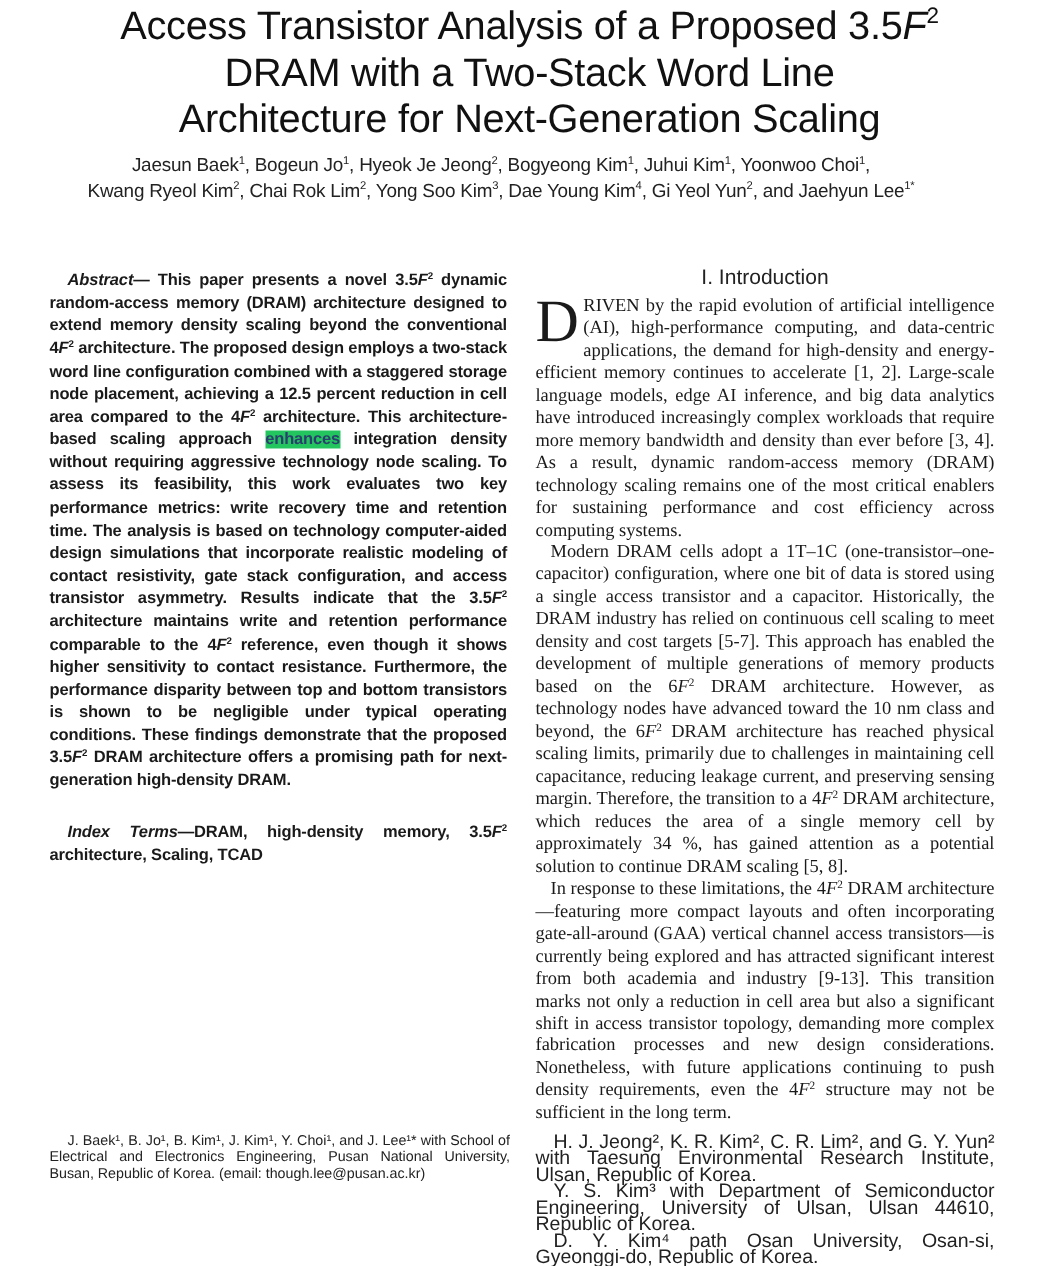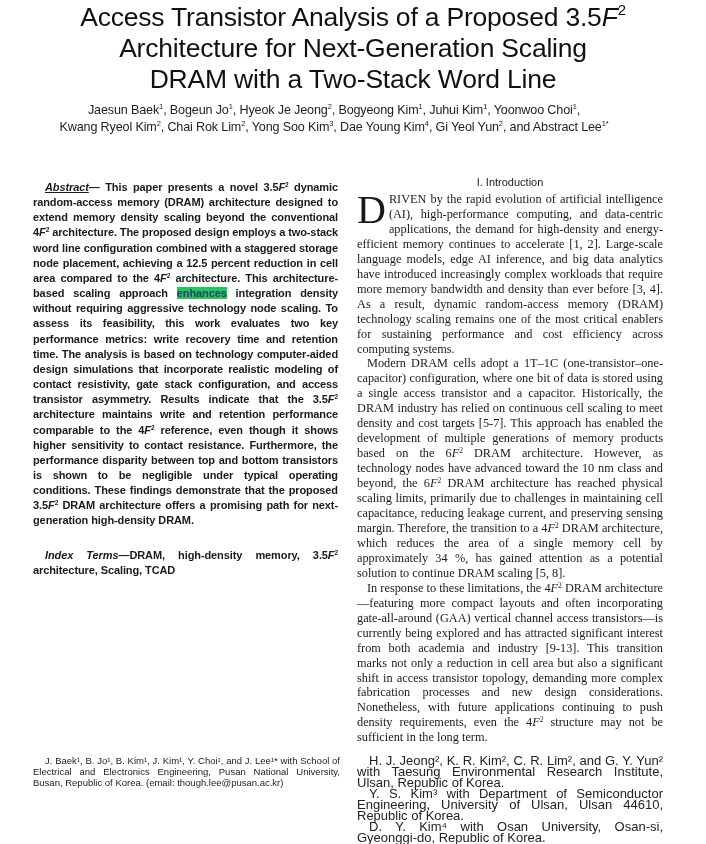--- a/index.html
+++ b/index.html
@@ -16,33 +16,33 @@
     font-family:"Liberation Sans", sans-serif; font-size:12.6px; line-height:17px; color:#222;
     letter-spacing:-0.15px;
   }
   .authors sup { font-size:7.5px; vertical-align:5px; line-height:0; }
   .col-left { position:absolute; left:33px; top:180px; width:305px; }
   .col-right { position:absolute; left:357px; top:176px; width:306px; }
   .abstract {
     font-family:"Liberation Sans", sans-serif; font-weight:bold; font-size:11px; line-height:15.15px;
     text-align:justify; color:#1a1a1a; letter-spacing:-0.1px;
   }
-  .abstract .lead { font-style:italic;text-decoration:underline; }
+  .abstract .lead { font-style:italic; }
   .abstract .f, .index .f { font-style:italic; }
   .abstract sup, .index sup { font-size:6.5px; vertical-align:4px; line-height:0; }
   .hl { background:#22c55e; color:#2b3f6e; }
   .index {
     margin-top:19px;
     font-family:"Liberation Sans", sans-serif; font-weight:bold; font-size:11px; line-height:15px;
     text-align:justify; text-align-last:left; color:#1a1a1a; letter-spacing:-0.1px;
   }
   .index .lead { font-style:italic; }
   .indent { text-indent:12px; }
   .sec-head {
-    font-family:"Liberation Sans", sans-serif; font-size:11px; text-align:center; margin:0 0 4px 0; color:#222;
+    font-family:"Liberation Sans", sans-serif; font-size:14px; text-align:center; margin:0 0 4px 0; color:#222;
   }
   .body-text {
     font-family:"Liberation Serif", serif; font-size:12.3px; line-height:14.95px; text-align:justify; color:#1a1a1a;
   }
   .body-text p { margin:0; text-indent:10px; }
   .body-text p.first { text-indent:0; }
   .body-text .f { font-style:italic; }
   .body-text sup { font-size:7.5px; vertical-align:4px; line-height:0; }
   .dropcap {
     float:left; font-family:"Liberation Serif", serif; font-size:40px; line-height:30px; margin:2px 3px 0 0; padding-top:1px;
@@ -55,30 +55,30 @@
     position:absolute; left:357px; top:755px; width:306px;
     font-family:"Liberation Sans", sans-serif; font-size:13px; line-height:11px; text-align:justify; color:#222;
   }
   .footnote-left p, .footnote-right p { margin:0; text-indent:12px; }
 </style>
 </head>
 <body>
 
 <div class="title">
   <div><span>Access Transistor Analysis of a Proposed 3.5</span><span class="it">F</span><sup>2</sup></div>
+  <div>DRAM with a Two-Stack Word Line</div>
   <div>Architecture for Next-Generation Scaling</div>
-  <div>DRAM with a Two-Stack Word Line</div>
 </div>
 
 <div class="authors">
   <div>
     <span><span>Jaesun Baek</span><sup>1</sup><span>, </span></span><span><span>Bogeun Jo</span><sup>1</sup><span>, </span></span><span><span>Hyeok Je Jeong</span><sup>2</sup><span>, </span></span><span><span>Bogyeong Kim</span><sup>1</sup><span>, </span></span><span><span>Juhui Kim</span><sup>1</sup><span>, </span></span><span><span>Yoonwoo Choi</span><sup>1</sup><span>,</span></span>
   </div>
   <div>
-    <span><span>Kwang Ryeol Kim</span><sup>2</sup><span>, </span></span><span><span>Chai Rok Lim</span><sup>2</sup><span>, </span></span><span><span>Yong Soo Kim</span><sup>3</sup><span>, </span></span><span><span>Dae Young Kim</span><sup>4</sup><span>, </span></span><span><span>Gi Yeol Yun</span><sup>2</sup><span>, and </span></span><span><span>Abstract Lee</span><sup>1*</sup><span></span></span>
+    <span><span>Kwang Ryeol Kim</span><sup>2</sup><span>, </span></span><span><span>Chai Rok Lim</span><sup>2</sup><span>, </span></span><span><span>Yong Soo Kim</span><sup>3</sup><span>, </span></span><span><span>Dae Young Kim</span><sup>4</sup><span>, </span></span><span><span>Gi Yeol Yun</span><sup>2</sup><span>, and </span></span><span><span>Jaehyun Lee</span><sup>1*</sup><span></span></span>
   </div>
 </div>
 
 <div class="col-left">
   <div class="abstract indent"><span class="lead">Abstract</span><span>— </span><span>This paper presents a novel 3.5</span><span class="f">F</span><sup>2</sup><span> dynamic random-access memory (DRAM) architecture designed to extend memory density scaling beyond the conventional 4</span><span class="f">F</span><sup>2</sup><span> architecture. The proposed design employs a two-stack word line configuration combined with a staggered storage node placement, achieving a 12.5 percent reduction in cell area compared to the 4</span><span class="f">F</span><sup>2</sup><span> architecture. This architecture-based scaling approach </span><span class="hl">enhances</span><span> integration density without requiring aggressive technology node scaling. To assess its feasibility, this work evaluates two key performance metrics: write recovery time and retention time. The analysis is based on technology computer-aided design simulations that incorporate realistic modeling of contact resistivity, gate stack configuration, and access transistor asymmetry. Results indicate that the 3.5</span><span class="f">F</span><sup>2</sup><span> architecture maintains write and retention performance comparable to the 4</span><span class="f">F</span><sup>2</sup><span> reference, even though it shows higher sensitivity to contact resistance. Furthermore, the performance disparity between top and bottom transistors is shown to be negligible under typical operating conditions. These findings demonstrate that the proposed 3.5</span><span class="f">F</span><sup>2</sup><span> DRAM architecture offers a promising path for next-generation high-density DRAM.</span></div>
 
   <div class="index indent"><span class="lead">Index Terms</span><span>—DRAM, high-density memory, 3.5</span><span class="f">F</span><sup>2</sup><span> architecture, Scaling, TCAD</span></div>
 </div>
 
 <div class="col-right">
@@ -90,14 +90,14 @@
   </div>
 </div>
 
 <div class="footnote-left">
   <p>J. Baek¹, B. Jo¹, B. Kim¹, J. Kim¹, Y. Choi¹, and J. Lee¹* with School of Electrical and Electronics Engineering, Pusan National University, Busan, Republic of Korea. (email: though.lee@pusan.ac.kr)</p>
 </div>
 
 <div class="footnote-right">
   <p>H. J. Jeong², K. R. Kim², C. R. Lim², and G. Y. Yun² with Taesung Environmental Research Institute, Ulsan, Republic of Korea.</p>
   <p>Y. S. Kim³ with Department of Semiconductor Engineering, University of Ulsan, Ulsan 44610, Republic of Korea.</p>
-  <p>D. Y. Kim⁴ with Osan University, Osan-si, Gyeonggi-do, Republic of Korea.</p>
+  <p>D. Y. Kim⁴ path Osan University, Osan-si, Gyeonggi-do, Republic of Korea.</p>
 </div>
 
 </body></html>

